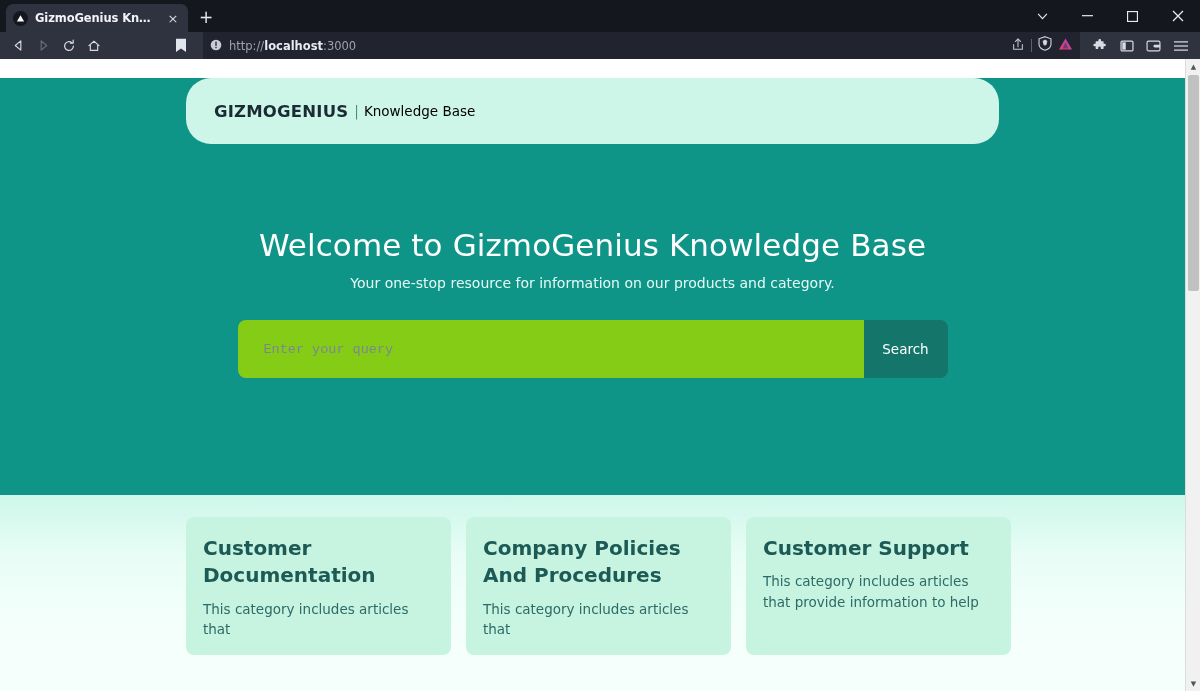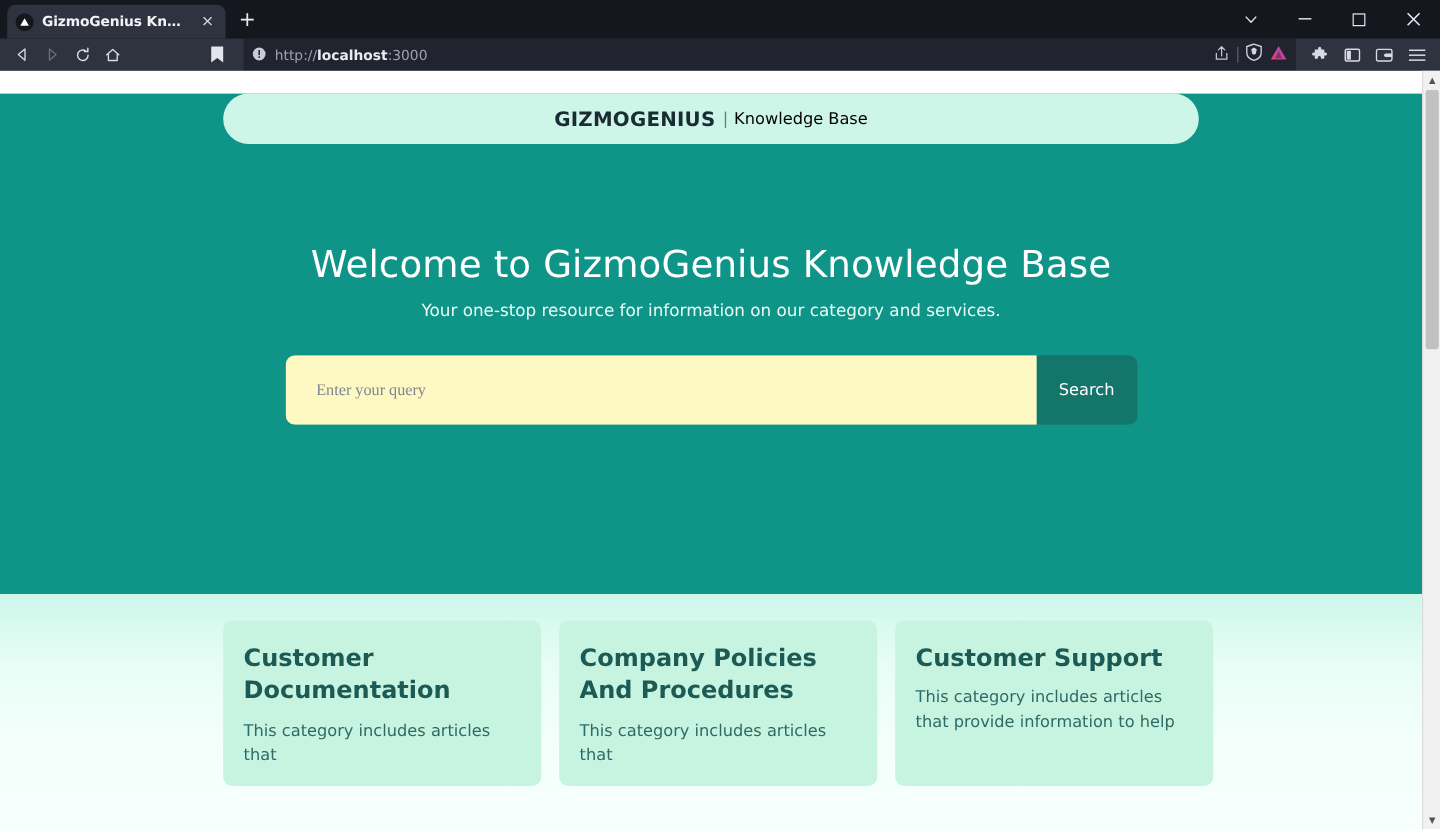--- a/index.html
+++ b/index.html
@@ -91,23 +91,23 @@
   .page {
     position: absolute; left: 0; top: 0; width: 1185px; height: 632px;
     overflow: hidden;
   }
 
   
   .hero {
     background: #0f9488; height: 417px; position: relative;
   }
   .site-header {
-    margin: 19px auto 0; width: 813px; height: 42px;
+    margin: 19px auto 0; width: 813px; height: 66px;
     background: #cdf6e8; border-radius: 25px;
-    display: flex; align-items: center; padding: 0 28px; justify-content: center;
+    display: flex; align-items: center; padding: 0 28px;
   }
   .brand-name {
     font-size: 16.5px; font-weight: bold; color: #1b2b33;
     letter-spacing: 0.2px;
   }
   .brand-sep { color: #4c8b85; font-size: 13.5px; margin: 0 5px 0 6px; }
   .brand-sub { color: #000000; font-size: 13.5px; }
 
   .hero-title {
     text-align: center; color: #ffffff; font-size: 31px;
@@ -116,22 +116,22 @@
   .hero-sub {
     text-align: center; color: #e6fbf6; font-size: 14px;
     margin-top: 12px;
   }
 
   .searchwrap {
     margin: 29px auto 0; width: 710px; height: 58px;
     display: flex; border-radius: 8px; overflow: hidden;
   }
   .search-input {
-    flex: 1 1 auto; background: #fef9c3; border: none; outline: none;
-    font-family: Liberation Serif, serif;
+    flex: 1 1 auto; background: #84cc16; border: none; outline: none;
+    font-family: Liberation Mono, monospace;
     font-size: 13.5px; color: #4b5563; padding: 0 26px;
   }
   .search-input::placeholder { color: #7d8794; }
   .search-btn {
     width: 84px; background: #14756b; border: none; color: #fff;
     font-family: "DejaVu Sans", "Liberation Sans", sans-serif;
     font-size: 13.5px; cursor: pointer;
   }
 
   
@@ -314,21 +314,21 @@
 
       <div class="hero">
 
         <div class="site-header">
           <span class="brand-name">GIZMOGENIUS</span>
           <span class="brand-sep">|</span>
           <span class="brand-sub">Knowledge Base</span>
         </div>
 
         <h1 class="hero-title">Welcome to GizmoGenius Knowledge Base</h1>
-        <p class="hero-sub">Your one-stop resource for information on our category and services.</p>
+        <p class="hero-sub">Your one-stop resource for information on our products and category.</p>
 
         <form class="searchwrap">
           <input class="search-input" type="text" placeholder="Enter your query" style="">
           <button class="search-btn" type="submit">Search</button>
         </form>
       </div>
 
       <div class="lower">
         <div class="cards">
           <div class="card">

